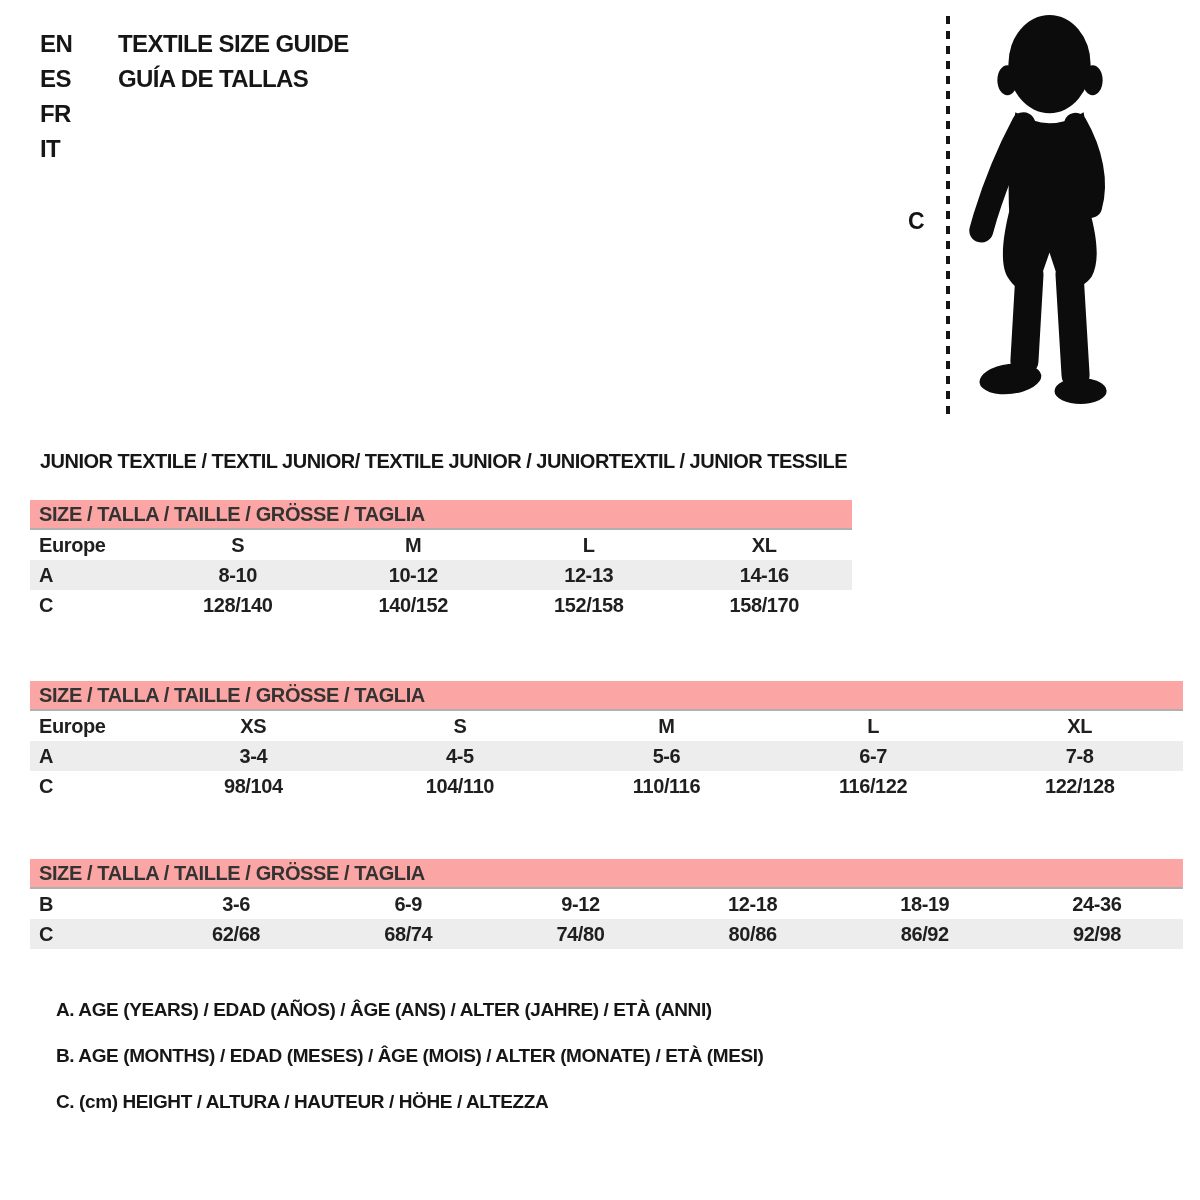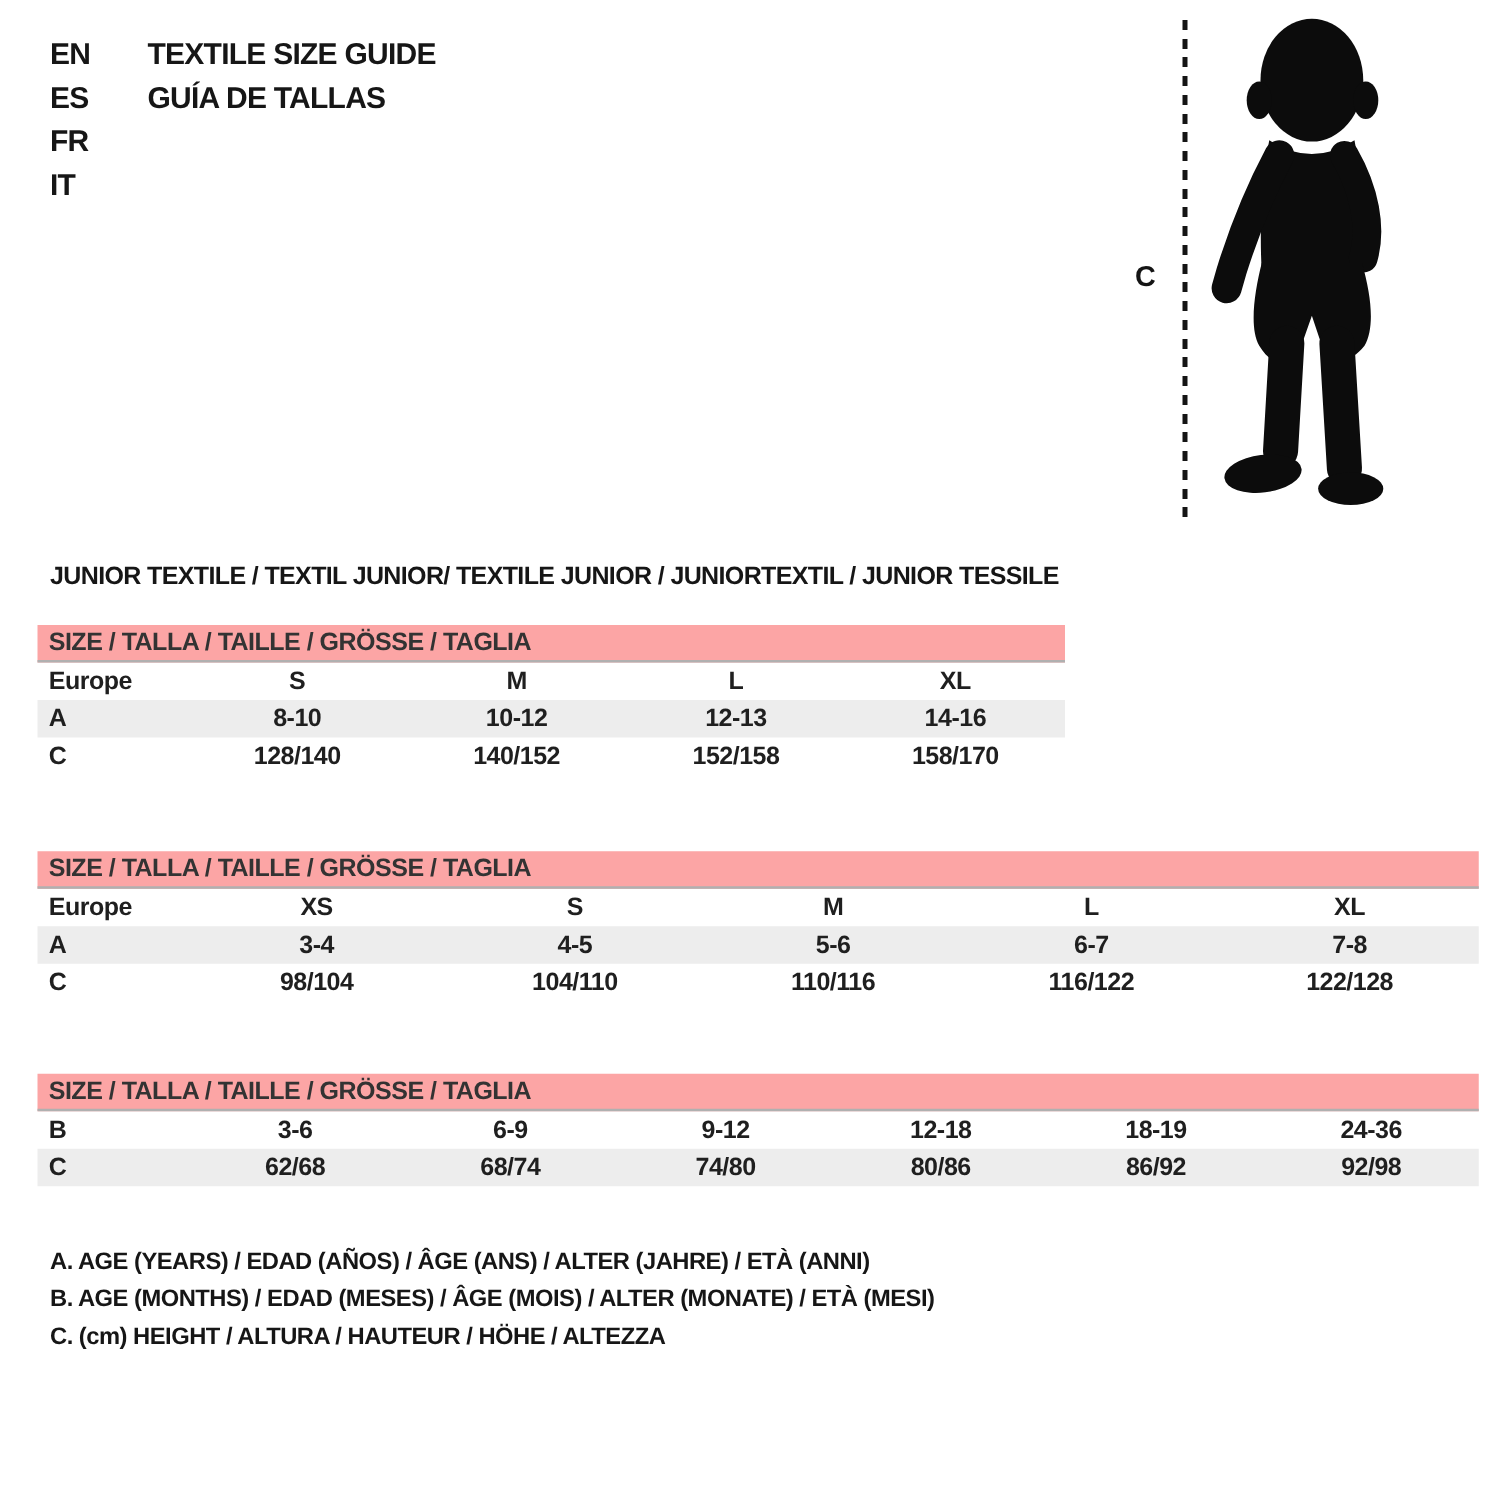--- a/index.html
+++ b/index.html
@@ -61,21 +61,21 @@
     flex: 1; text-align: center; font-size: 20px; font-weight: 700;
     letter-spacing: -0.4px; color: #1f1f1f;
   }
 
   .gap-junior-children { height: 34px; }
   .gap-children-babies { height: 38px; }
   .babies-headings { margin-top: 0; }
 
   .footnotes { margin: 50px 0 0 10px; }
   .footnote {
-    margin: 0; height: 30px; font-size: 19px; font-weight: 700;
+    margin: 16px; height: 30px; font-size: 19px; font-weight: 700;
     letter-spacing: -0.4px; color: #161616; white-space: nowrap;
   }
 </style>
 </head>
 <body>
 
 <div class="page">
 
   <div class="lang-block">
     <div class="lang-row">

